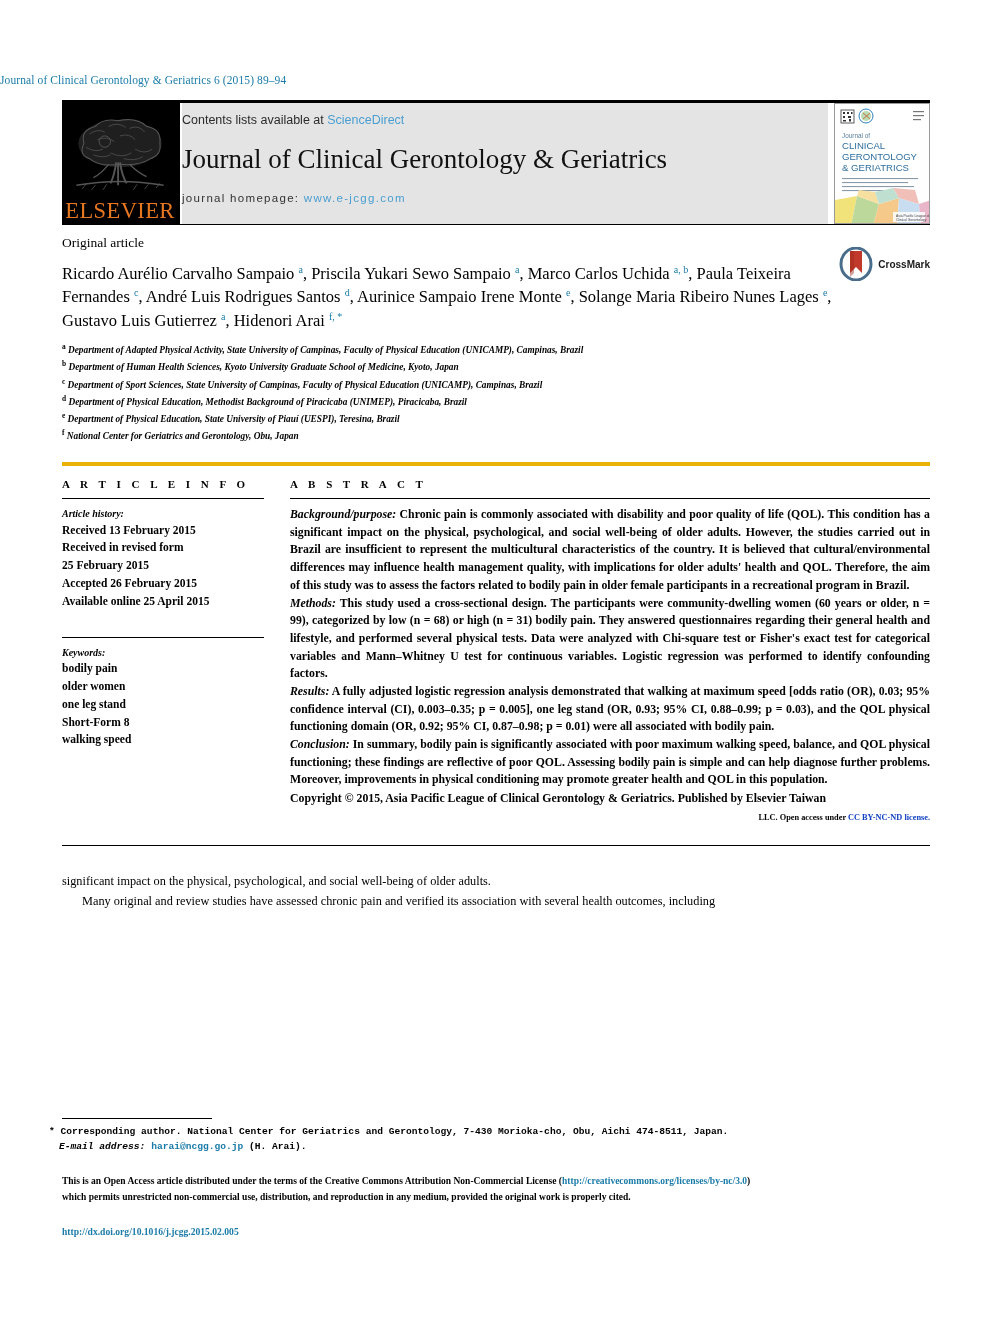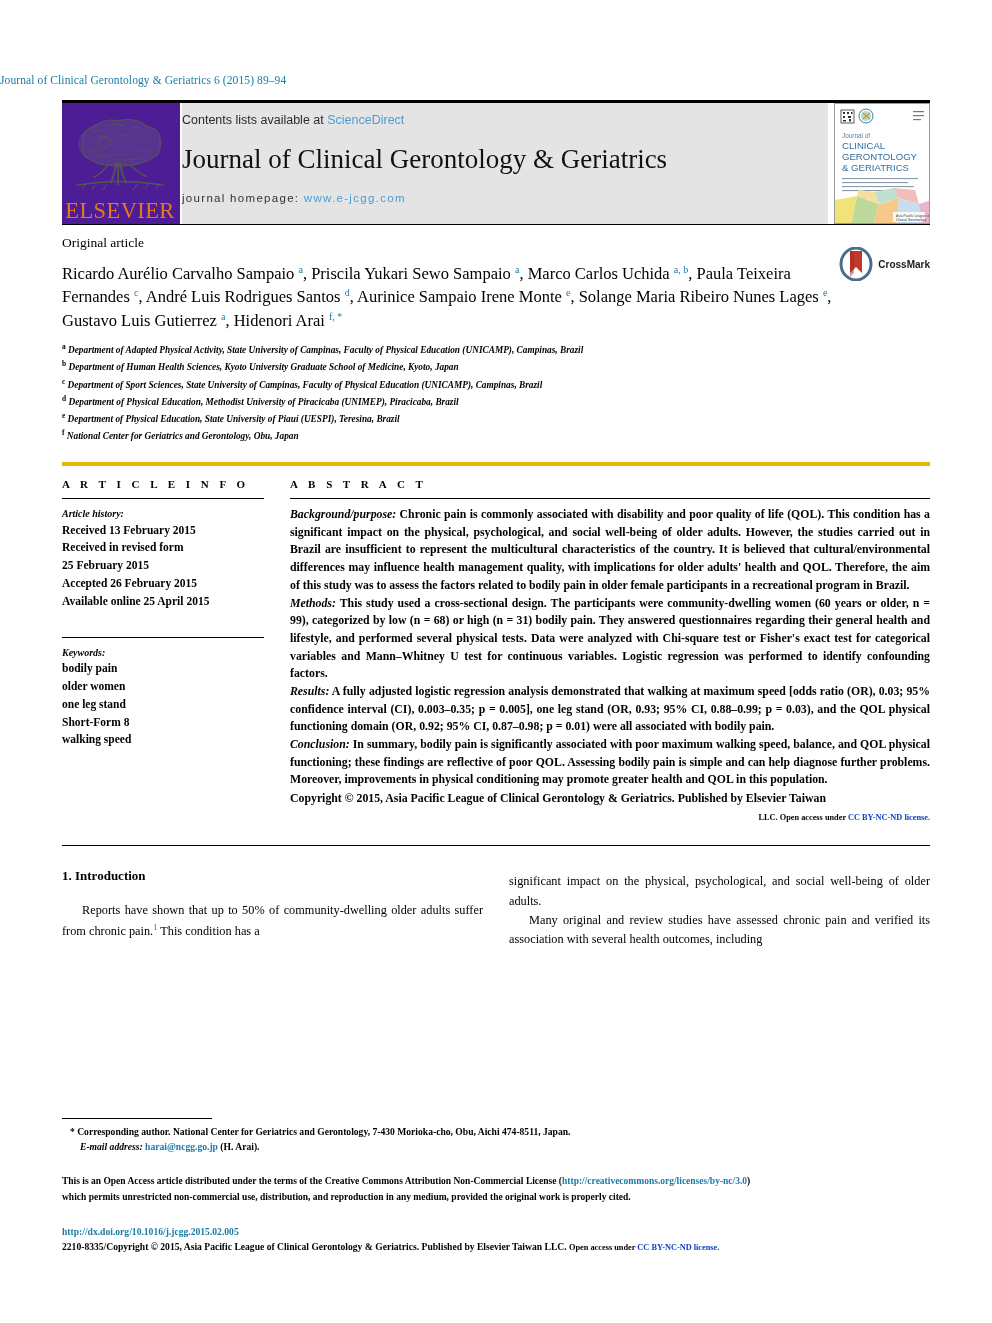--- a/index.html
+++ b/index.html
@@ -34,21 +34,21 @@
     display: flex;
     align-items: stretch;
     height: 124px;
   }
   .elsevier-logo {
     width: 118px;
     flex: 0 0 118px;
     padding: 12px 6px 2px 4px;
     display: flex; flex-direction: column;
     align-items: center; justify-content: flex-end;
-    background: #4c1d95;
+    background: #000000;
   }
   .tree-svg { width: 104px; height: 88px; display:block; }
   .elsevier-word {
     font-family: "Liberation Serif", serif;
     font-size: 22.5px;
     letter-spacing: .4px;
     color: #e87722;
     line-height: 1;
     margin-top: 1px;
   }
@@ -182,21 +182,21 @@
   }
   .bpara {
     font-size: 12.3px; line-height: 1.55; text-align: justify;
     text-indent: 20px; margin: 0;
   }
   .bpara sup { color: #1a7ba8; font-size: 8.5px; }
   .nospace { margin-top: 4px; }
 
   
   .foot-rule { position: absolute; left: 62px; width: 150px; border-top: 1px solid #000; top: 1118px; }
-  .footnotes { position: absolute; left: 70px; right: 52px; top: 1124px; }
+  .footnotes { position: absolute; left: 49px; right: 52px; top: 1124px; font-family: Liberation Mono, monospace; }
   .fn {
     font-size: 9.6px; line-height: 1.58; font-weight: bold;
   }
   .fn .ital { font-style: italic; }
   .fn .lnk { color: #1a7ba8; }
 
   .oa-block { position: absolute; left: 62px; right: 52px; top: 1174px; }
   .oa {
     font-size: 9.5px; line-height: 1.65; font-weight: bold;
   }
@@ -322,21 +322,21 @@
       </svg>
       <span class="crossmark-word">CrossMark</span>
     </div>
 
     <div class="article-type">Original article</div>
     <div class="authors">Ricardo Aurélio Carvalho Sampaio <sup>a</sup>, Priscila Yukari Sewo Sampaio <sup>a</sup>, Marco Carlos Uchida <sup>a, b</sup>, Paula Teixeira Fernandes <sup>c</sup>, André Luis Rodrigues Santos <sup>d</sup>, Aurinice Sampaio Irene Monte <sup>e</sup>, Solange Maria Ribeiro Nunes Lages <sup>e</sup>, Gustavo Luis Gutierrez <sup>a</sup>, Hidenori Arai <sup>f,&nbsp;*</sup></div>
     <div class="affiliations">
       <div class="aff-row"><sup>a</sup> <span>Department of Adapted Physical Activity, State University of Campinas, Faculty of Physical Education (UNICAMP), Campinas, Brazil</span></div>
       <div class="aff-row"><sup>b</sup> <span>Department of Human Health Sciences, Kyoto University Graduate School of Medicine, Kyoto, Japan</span></div>
       <div class="aff-row"><sup>c</sup> <span>Department of Sport Sciences, State University of Campinas, Faculty of Physical Education (UNICAMP), Campinas, Brazil</span></div>
-      <div class="aff-row"><sup>d</sup> <span>Department of Physical Education, Methodist University of Piracicaba (UNIMEP), Piracicaba, Brazil</span></div>
+      <div class="aff-row"><sup>d</sup> <span>Department of Physical Education, Methodist Background of Piracicaba (UNIMEP), Piracicaba, Brazil</span></div>
       <div class="aff-row"><sup>e</sup> <span>Department of Physical Education, State University of Piauí (UESPI), Teresina, Brazil</span></div>
       <div class="aff-row"><sup>f</sup> <span>National Center for Geriatrics and Gerontology, Obu, Japan</span></div>
     </div>
   </div>
 
   <div class="infoabs">
 
     <div class="col-info">
       <div class="sec-label">A R T I C L E  I N F O</div>
       <div class="rule-sec"></div>
@@ -369,24 +369,20 @@
         <p class="copy">Copyright © 2015, Asia Pacific League of Clinical Gerontology &amp; Geriatrics. Published by Elsevier Taiwan</p>
         <p class="right-align"><span class="small-oa">LLC. Open access under </span><span class="lnk small-oa">CC BY-NC-ND license.</span></p>
       </div>
     </div>
   </div>
 
   <div class="body-rule"></div>
 
   <div class="body-cols">
     <div class="bcol">
-      <div class="sec-head">1. Introduction</div>
-      <p class="bpara">Reports have shown that up to 50% of community-dwelling older adults suffer from chronic pain.<sup>1</sup> This condition has a</p>
-    </div>
-    <div class="bcol">
       <p class="bpara nospace" style="text-indent:0">significant impact on the physical, psychological, and social well-being of older adults.</p>
       <p class="bpara">Many original and review studies have assessed chronic pain and verified its association with several health outcomes, including</p>
     </div>
   </div>
 
   <div class="foot-rule"></div>
   <div class="footnotes">
     <div class="fn">* Corresponding author. National Center for Geriatrics and Gerontology, 7-430 Morioka-cho, Obu, Aichi 474-8511, Japan.</div>
     <div class="fn" style="padding-left:10px">
       <span class="ital">E-mail address:</span>
@@ -395,16 +391,15 @@
     </div>
   </div>
 
   <div class="oa-block">
     <div class="oa"><span>This is an Open Access article distributed under the terms of the Creative Commons Attribution Non-Commercial License (</span><span class="lnk">http://creativecommons.org/licenses/by-nc/3.0</span><span>)</span></div>
     <div class="oa">which permits unrestricted non-commercial use, distribution, and reproduction in any medium, provided the original work is properly cited.</div>
   </div>
 
   <div class="doi-block">
     <div class="doi">http://dx.doi.org/10.1016/j.jcgg.2015.02.005</div>
-    <div class="issn"><span>2210-8335/Copyright © 2015, Asia Pacific League of Clinical Gerontology &amp; Geriatrics. Published by Elsevier Taiwan LLC. </span><span class="small-oa">Open access under </span><span class="lnk small-oa">CC BY-NC-ND license.</span></div>
   </div>
 
 </div>
 
 </body></html>

